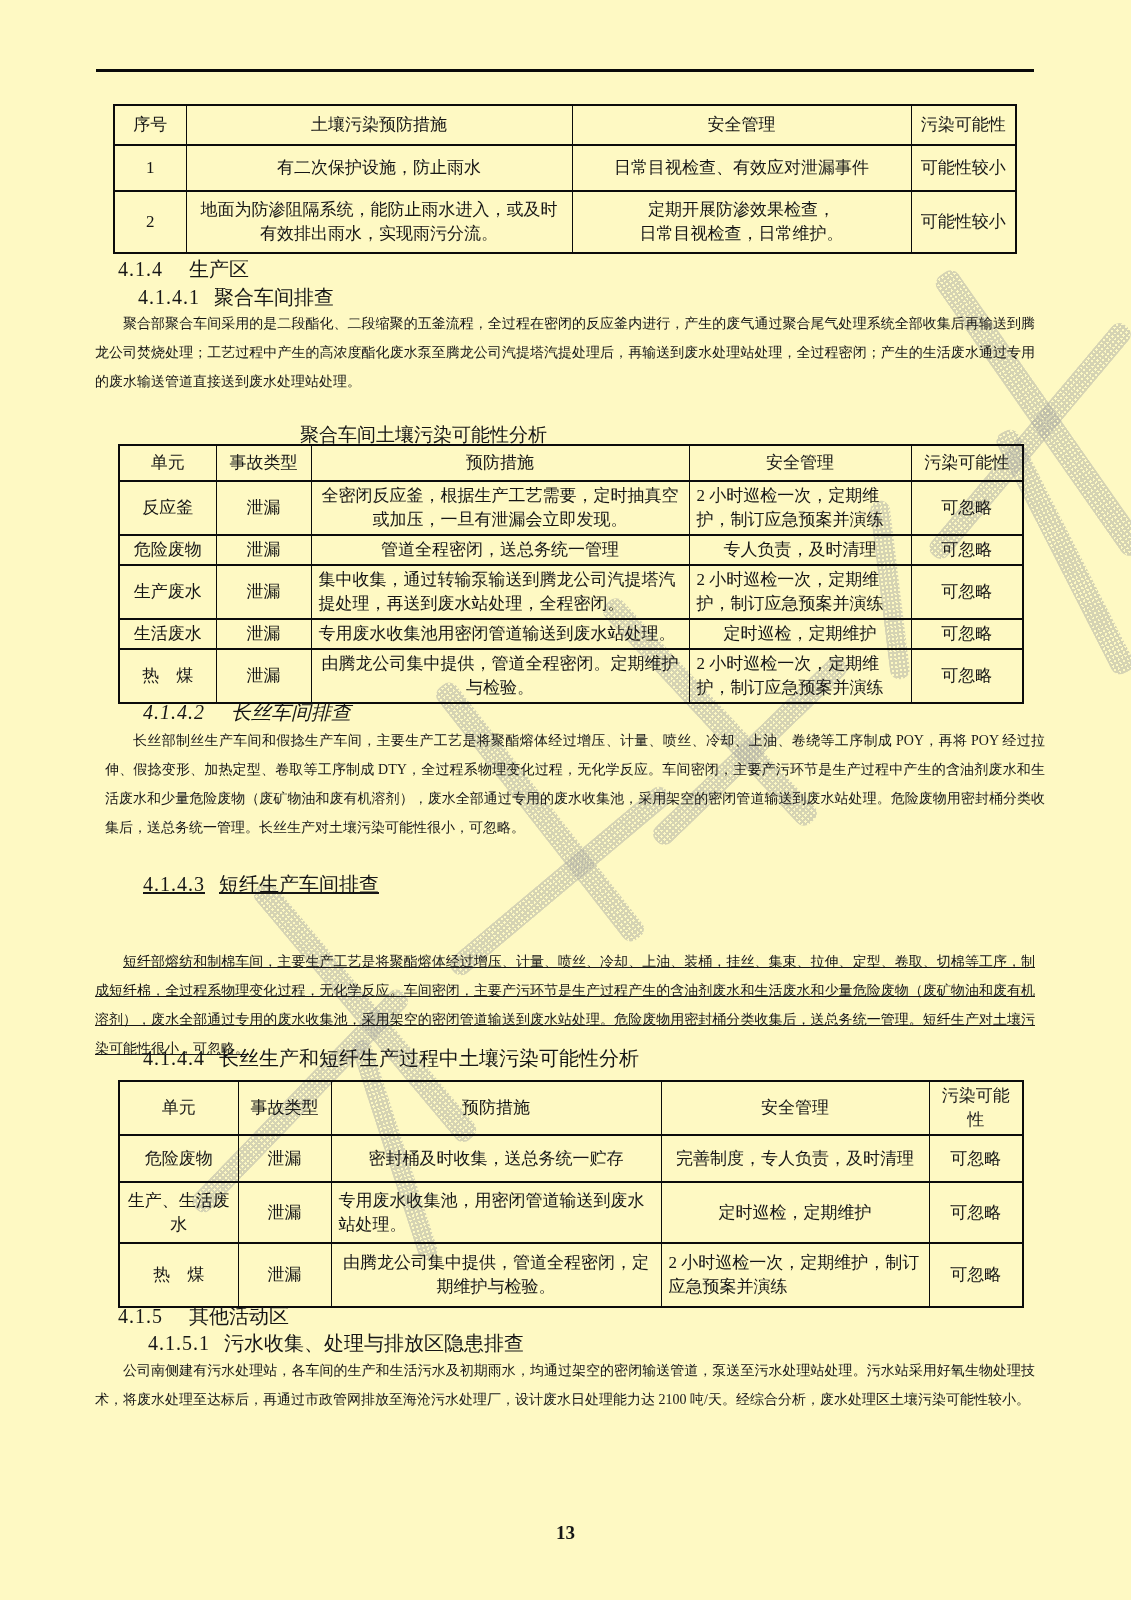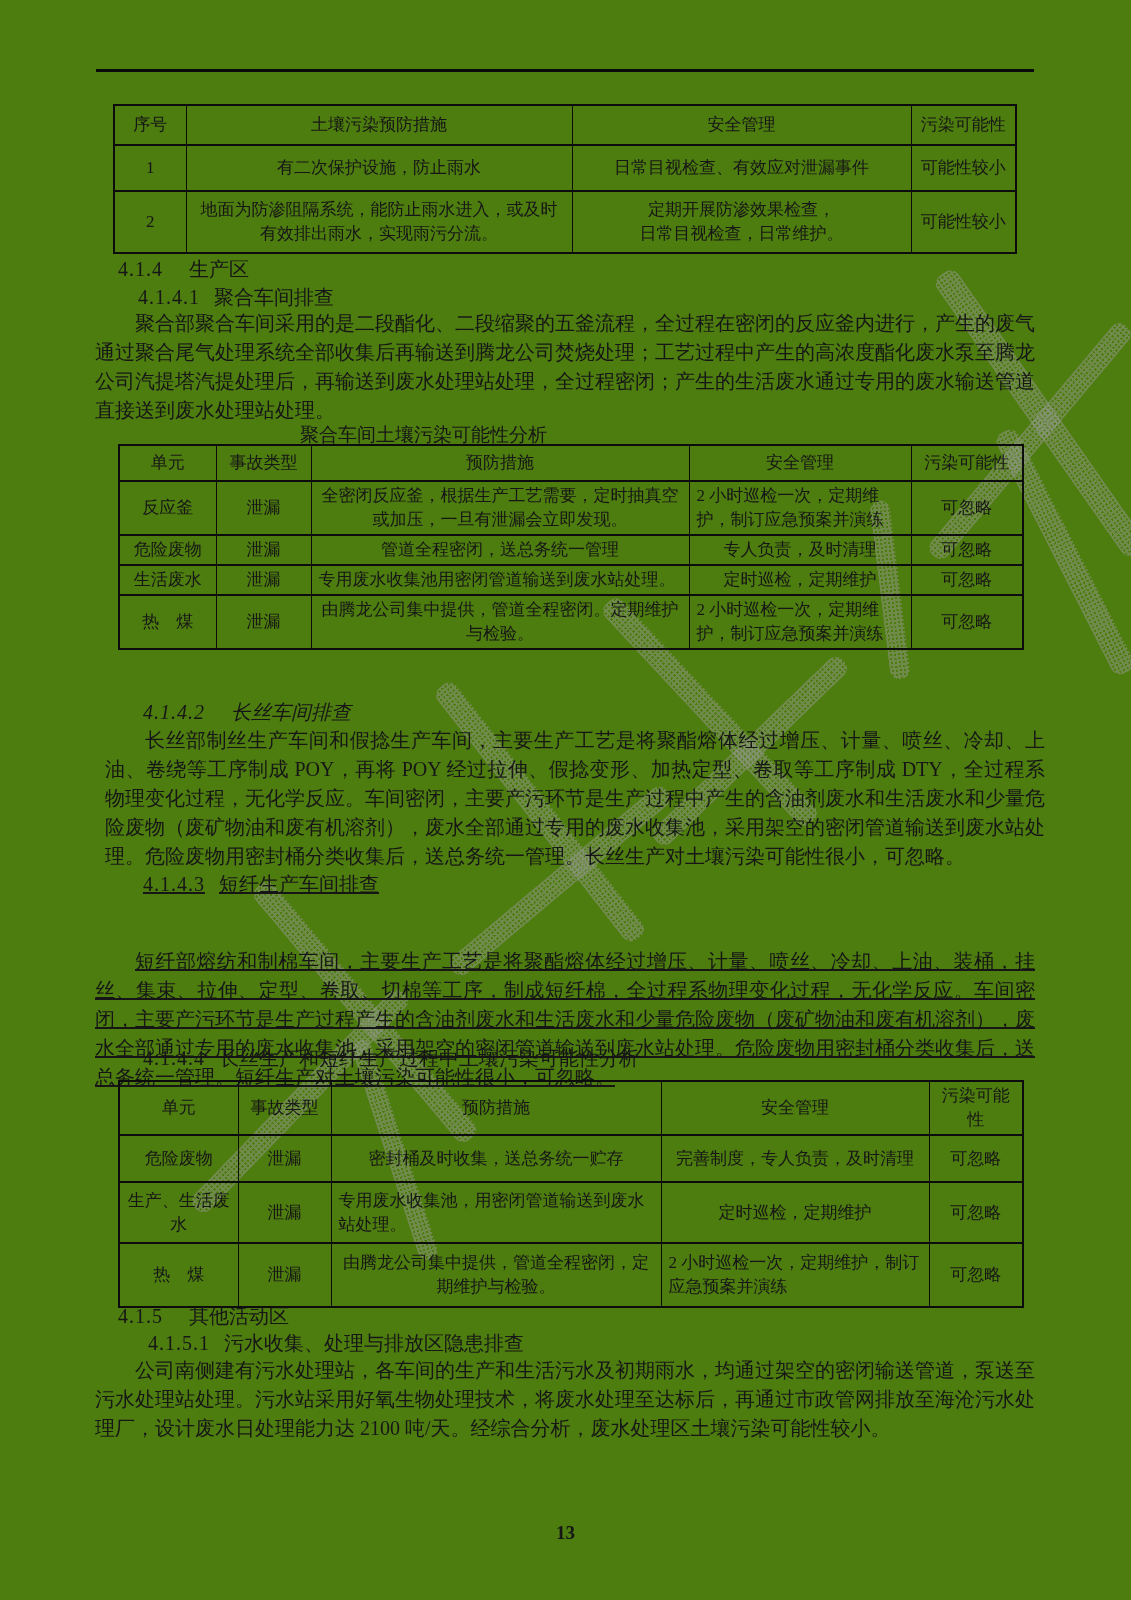--- a/index.html
+++ b/index.html
@@ -1,19 +1,19 @@
 <!DOCTYPE html>
 <html lang="zh"><head>
 <meta charset="utf-8">
 <style>
   * { margin:0; padding:0; box-sizing:border-box; }
   html,body { background:#e8e8e8; }
   .page {
     position:relative; width:1131px; height:1600px; margin:0 auto;
-    background:#4d7c0f; overflow:hidden;
+    background:#fef9c3; overflow:hidden;
     font-family:"Liberation Serif","DejaVu Serif",serif;
     color:#161616;
   }
   .top-rule { position:absolute; left:96px; top:69px; width:938px; height:3px; background:#0a0a0a; }
 
   
   .wm-layer { position:absolute; inset:0; z-index:1; pointer-events:none; }
   .wm {
     position:absolute; border-radius:10px; opacity:.42;
     background-image:
@@ -34,21 +34,21 @@
   }
   .doc-table .al { text-align:left; }
   .doc-table .prewrap { white-space:pre-line; }
 
   
   .sec-heading { font-size:20px; line-height:27px; white-space:nowrap; }
   .sec-heading .num { letter-spacing:1px; }
   .sec-heading .gap { display:inline-block; width:14px; }
   .sec-heading .gap-wide { display:inline-block; width:26px; }
   .para {
-    width:940px; font-size:20px; line-height:29px;
+    width:940px; font-size:14px; line-height:29px;
     text-align:justify; text-indent:2em;
   }
   .table-caption { font-size:19px; line-height:25px; white-space:nowrap; }
   .page-number { font-size:19px; font-weight:bold; }
 </style>
 </head>
 <body>
 
 <div class="page">
 
@@ -134,20 +134,27 @@
         <td class="al">2 小时巡检一次，定期维护，制订应急预案并演练</td>
         <td>可忽略</td>
       </tr>
       <tr style="height:30px;">
         <td>危险废物</td>
         <td>泄漏</td>
         <td>管道全程密闭，送总务统一管理</td>
         <td>专人负责，及时清理</td>
         <td>可忽略</td>
       </tr>
+      <tr style="height:50px;">
+        <td>生产废水</td>
+        <td>泄漏</td>
+        <td class="al">集中收集，通过转输泵输送到腾龙公司汽提塔汽提处理，再送到废水站处理，全程密闭。</td>
+        <td class="al">2 小时巡检一次，定期维护，制订应急预案并演练</td>
+        <td>可忽略</td>
+      </tr>
       <tr style="height:28px;padding-left:32px;">
         <td>生活废水</td>
         <td>泄漏</td>
         <td class="al">专用废水收集池用密闭管道输送到废水站处理。</td>
         <td>定时巡检，定期维护</td>
         <td>可忽略</td>
       </tr>
       <tr style="height:52px;">
         <td>热　煤</td>
         <td>泄漏</td>

